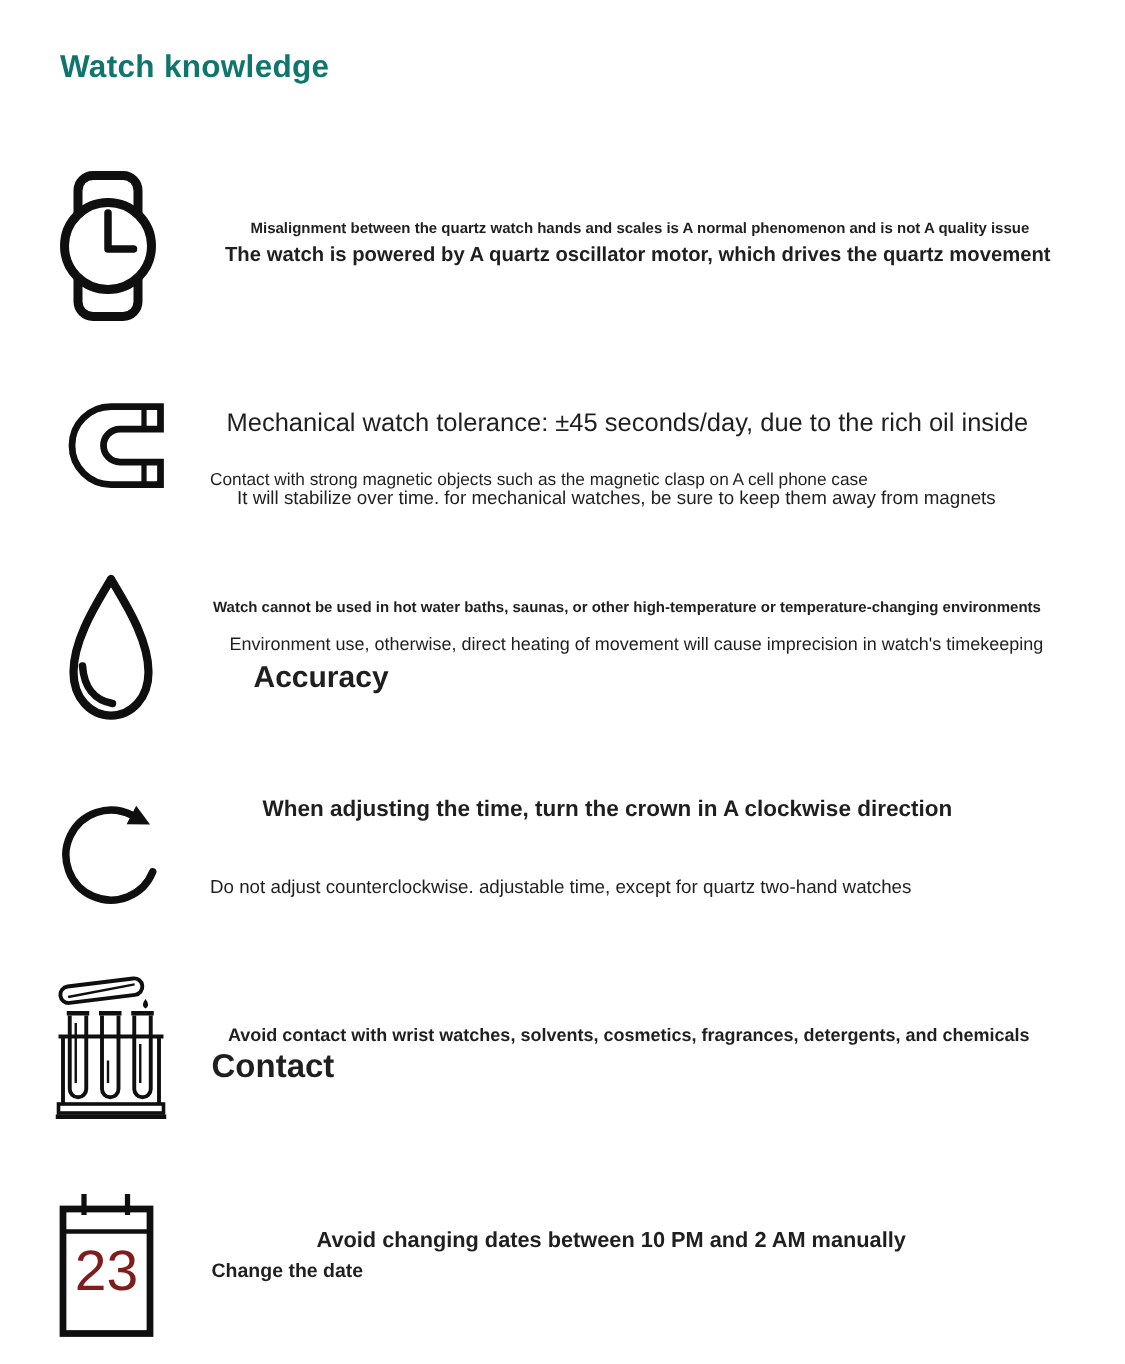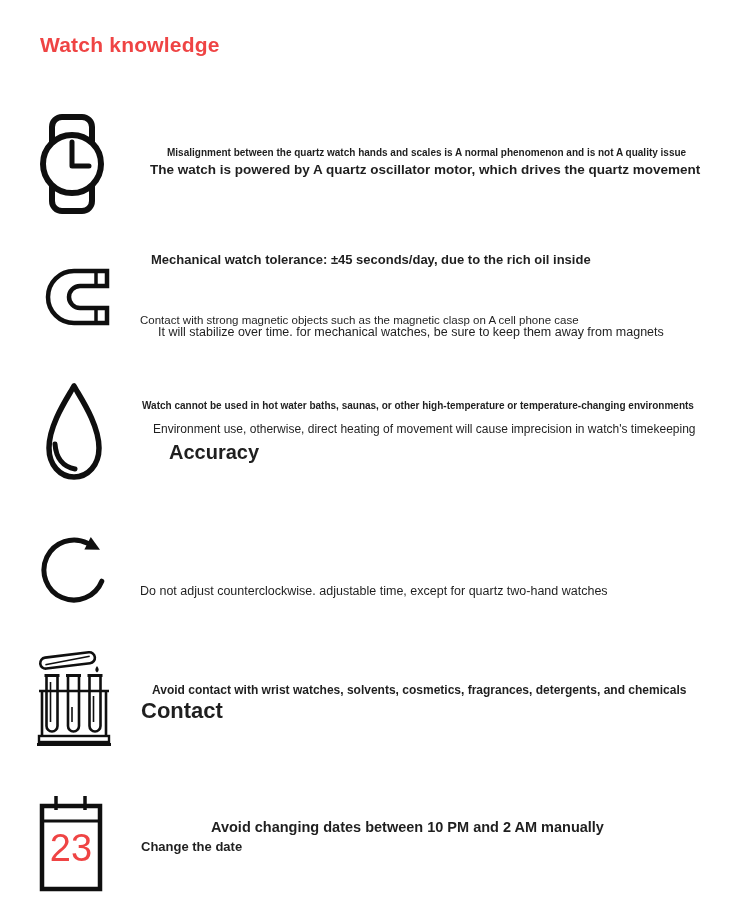--- a/index.html
+++ b/index.html
@@ -5,33 +5,33 @@
   html,body{margin:0;padding:0;background:#ffffff;}
   .page{
     position:relative;
     width:750px;height:909px;
     background:#ffffff;
     font-family:"Liberation Sans", sans-serif;
     color:#1f1f1f;
     overflow:hidden;
   }
   .abs{position:absolute;white-space:nowrap;}
-  .title{left:40px;top:33px;font-size:21px;font-weight:bold;color:#ef4444;letter-spacing:.2px;}
+  .title{left:40px;top:33px;font-size:21px;font-weight:bold;color:#0f766e;letter-spacing:.2px;}
 
   .icon{position:absolute;}
   .icon svg{display:block;}
 
   
   .s1-icon{left:40px;top:114px;width:64px;height:100px;}
   .s1l1{left:167px;top:147px;font-size:10px;font-weight:bold;}
   .s1l2{left:150px;top:162px;font-size:13.5px;font-weight:bold;}
 
   
   .s2-icon{left:42px;top:267px;width:68px;height:60px;}
-  .s2l1{left:151px;top:252px;font-size:13px;font-weight:bold;}
+  .s2l1{left:151px;top:272px;font-size:17px;font-weight:normal;}
   .s2l2{left:158px;top:289px;font-size:12.5px;font-weight:normal;margin-top:36px;}
   .s2l3{left:140px;top:314px;font-size:11.5px;font-weight:normal;}
 
   
   .s3-icon{left:40px;top:381px;width:68px;height:102px;}
   .s3l1{left:142px;top:400px;font-size:10px;font-weight:bold;text-align:right;}
   .s3l2{left:153px;top:422px;font-size:12px;font-weight:normal;}
   .s3l3{left:145px;top:441px;font-size:20px;font-weight:bold;margin-left:24px;}
 
   
@@ -44,21 +44,21 @@
   .s5-icon{left:37px;top:644px;width:74px;height:102px;}
   .s5l1{left:152px;top:683px;font-size:12px;font-weight:bold;}
   .s5l2{left:141px;top:698px;font-size:22px;font-weight:bold;}
 
   
   .s6-icon{left:38px;top:794px;width:66px;height:99px;}
   .s6l1{left:211px;top:819px;font-size:14.5px;font-weight:bold;text-align:center;}
   .s6l2{left:141px;top:839px;font-size:13px;font-weight:bold;}
   .cal-day{
     position:absolute;left:0;right:0;top:33px;
-    text-align:center;font-size:38px;font-weight:400;color:#ef4444;
+    text-align:center;font-size:38px;font-weight:400;color:#7f1d1d;
     font-family:"Liberation Sans", sans-serif;
   }
 </style>
 </head>
 <body>
 
 <div class="page">
 
   <div class="abs title">Watch knowledge</div>
 
@@ -92,20 +92,21 @@
   <div class="abs s3l1">Watch cannot be used in hot water baths, saunas, or other high-temperature or temperature-changing environments</div>
   <div class="abs s3l2">Environment use, otherwise, direct heating of movement will cause imprecision in watch's timekeeping</div>
   <div class="abs s3l3">Accuracy</div>
 
   <div class="abs icon s4-icon">
     <svg width="70" height="82" viewBox="0 0 70 82">
       <path d="M47.6 15.3 A30 30 0 1 0 61.8 53.2" fill="none" stroke="#0f0f0f" stroke-width="5" stroke-linecap="round"></path>
       <polygon points="60,21.7 44.4,21.5 50.8,9.1" fill="#0f0f0f"></polygon>
     </svg>
   </div>
+  <div class="abs s4l1">When adjusting the time, turn the crown in A clockwise direction</div>
   <div class="abs s4l3">Do not adjust counterclockwise. adjustable time, except for quartz two-hand watches</div>
 
   <div class="abs icon s5-icon">
     <svg width="74" height="102" viewBox="0 0 74 102">
       <g transform="rotate(-7 30 16)">
         <rect x="3" y="11" width="55" height="11" rx="5.5" fill="none" stroke="#0f0f0f" stroke-width="2.6"></rect>
         <line x1="8" y1="18" x2="53" y2="15" stroke="#0f0f0f" stroke-width="1.6"></line>
       </g>
       <path d="M60 22 q3.4 4.2 0 6.4 q-3.4 -2.2 0 -6.4" fill="#0f0f0f"></path>
 

